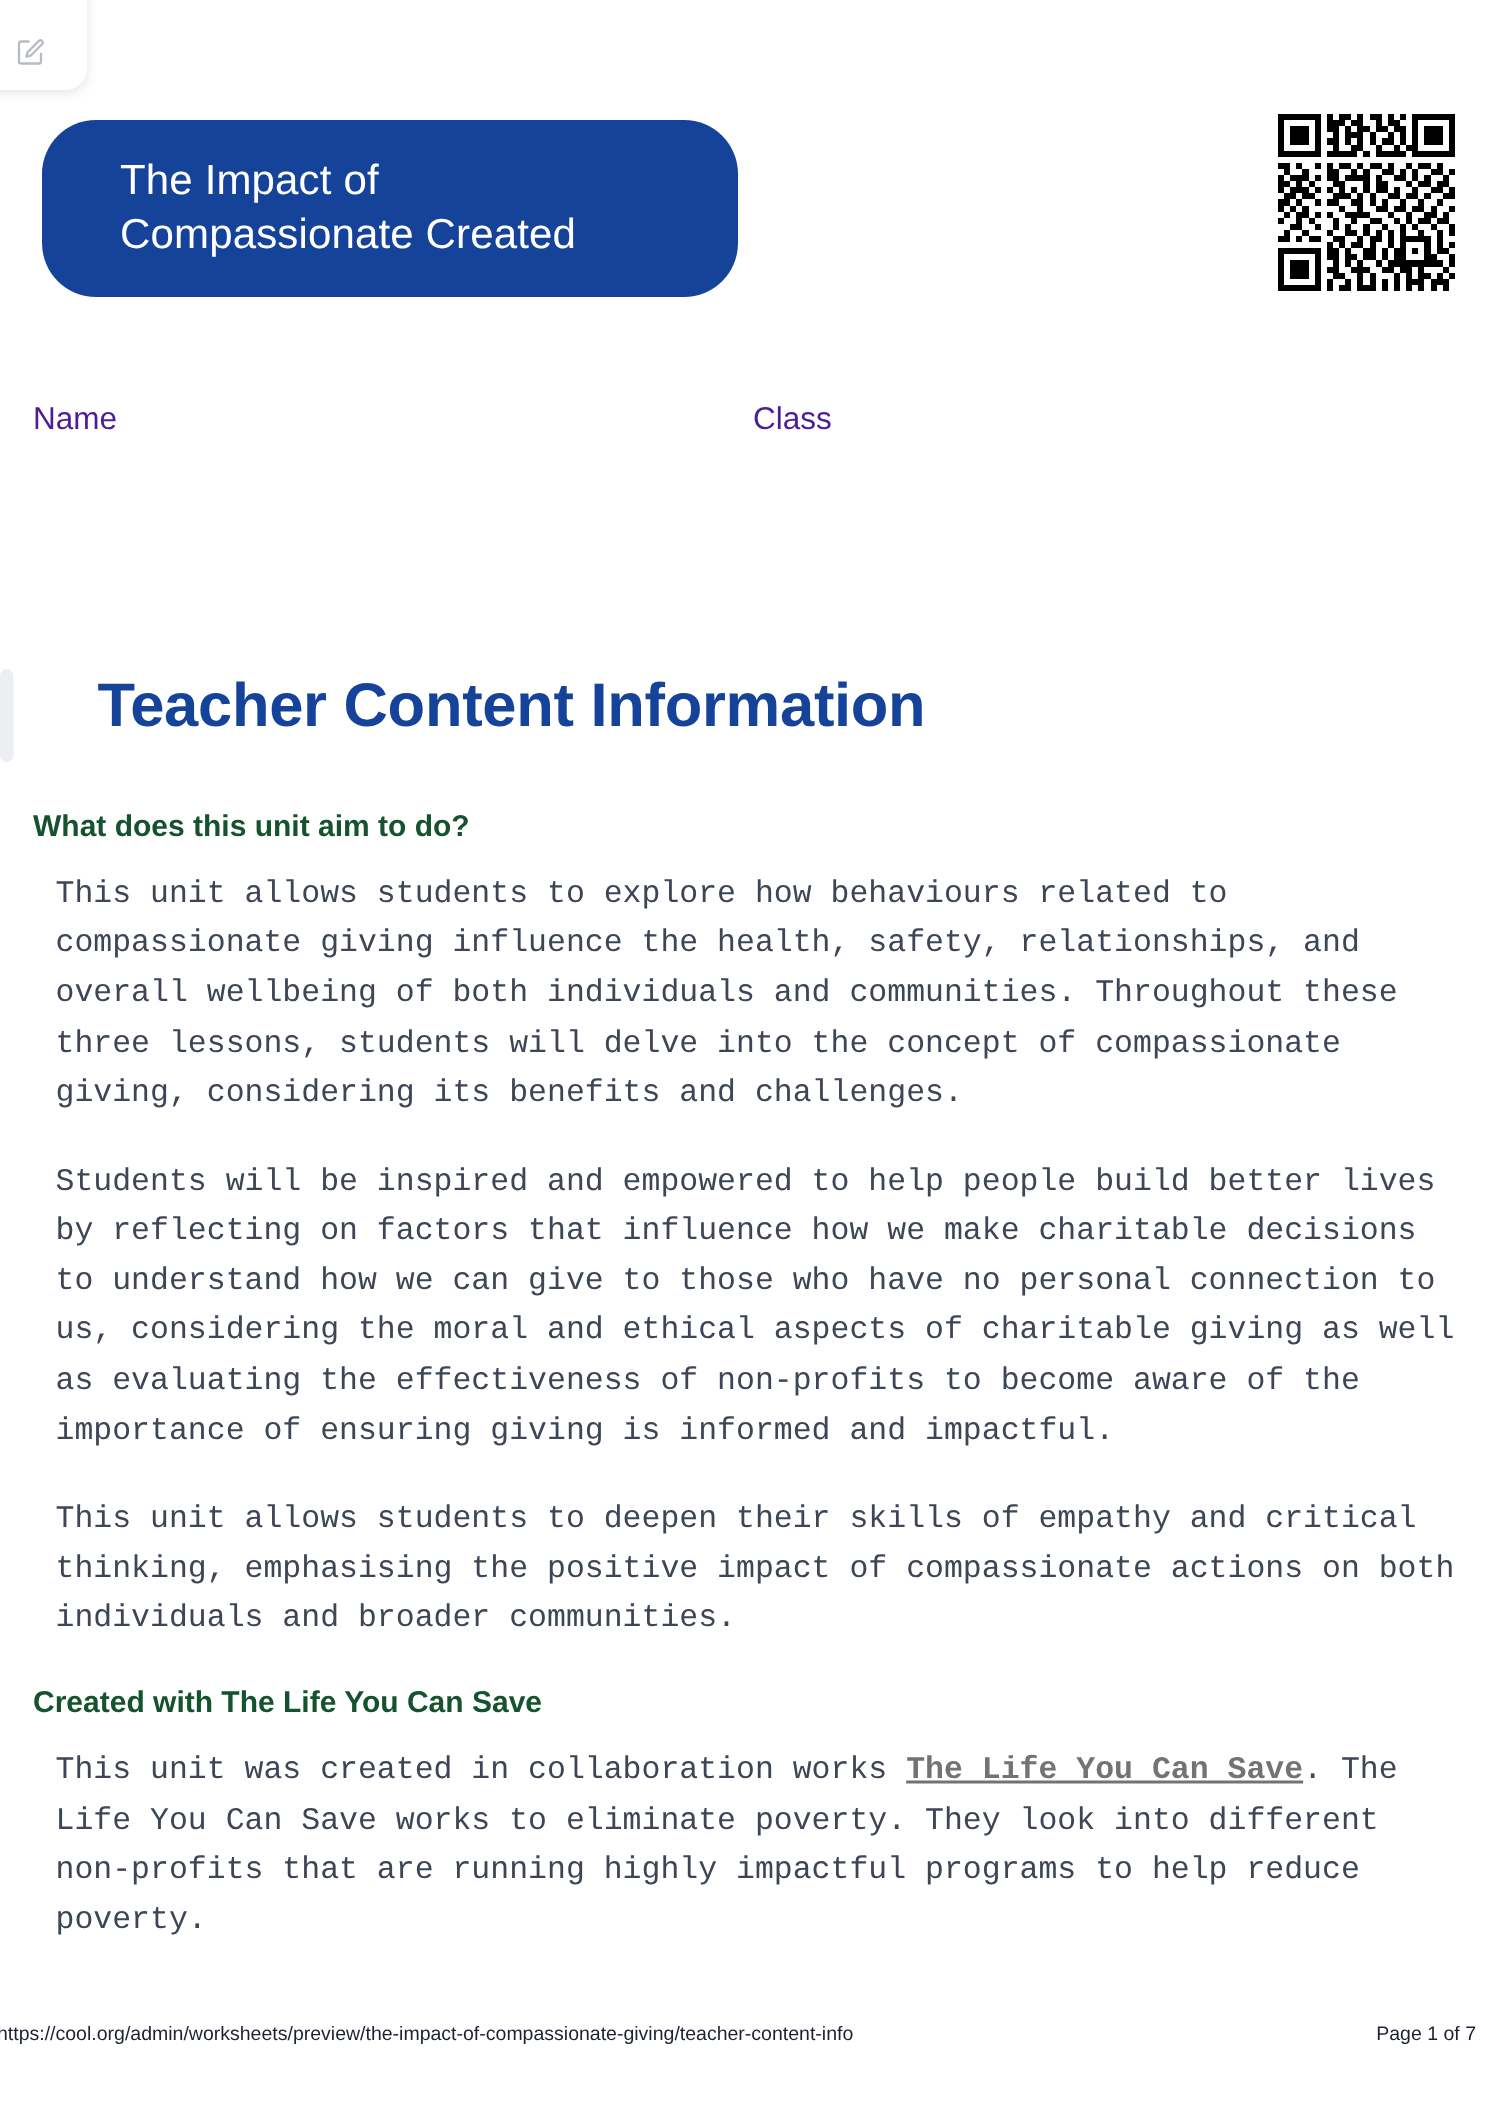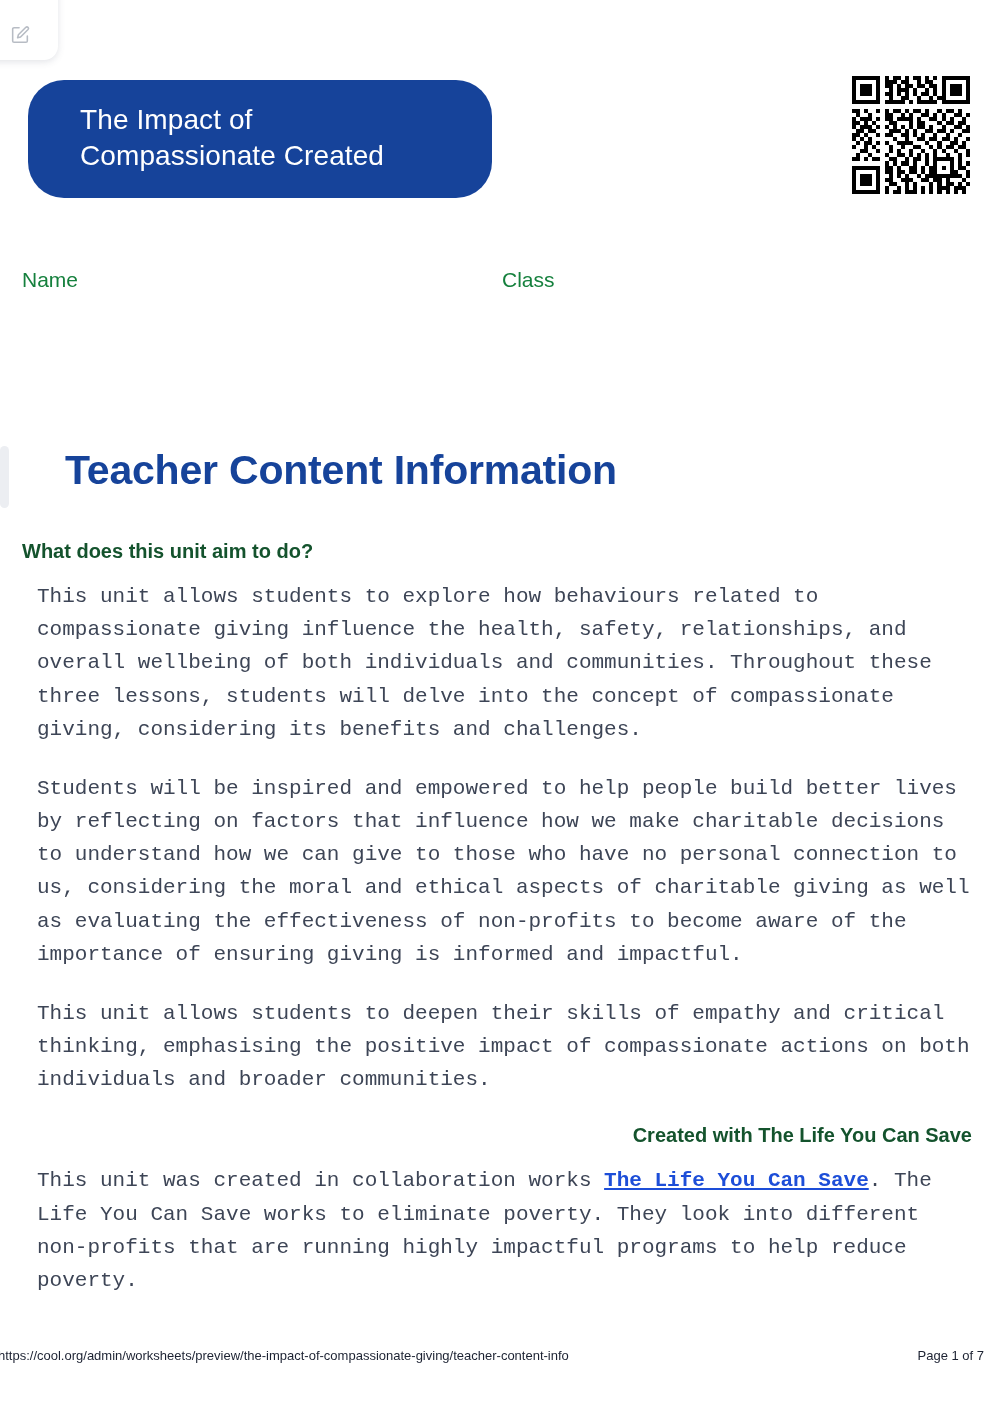--- a/index.html
+++ b/index.html
@@ -79,21 +79,21 @@
   .field-row {
     position: absolute;
     left: 22px;
     top: 268px;
     width: 940px;
     display: flex;
     z-index: 2;
   }
   .field-row .field-label {
     font-size: 21px;
-    color: #15803d;
+    color: #4c1d95;
     font-weight: 400;
   }
   .field-row .field-name  { width: 480px; }
 
   
   .heading-block {
     position: absolute;
     left: 0px;
     top: 446px;
     width: 980px;
@@ -128,31 +128,31 @@
     width: 950px;
     z-index: 2;
   }
   .sub-heading {
     font-size: 20px;
     font-weight: 700;
     color: #14532d;
     margin: 0 0 16px 0;
     line-height: 1.3;
   }
-  .sub-heading.spaced { margin-top: 21px; text-align: right; }
+  .sub-heading.spaced { margin-top: 21px; }
   .body-para {
     font-size: 21px;
     line-height: 1.58;
     color: #3d4556;
     margin: 0 0 26px 15px;
     font-family: Liberation Mono, monospace;
   }
   .body-para:last-child { margin-bottom: 0; }
   .inline-link {
-    color: #1d4ed8;
+    color: #737373;
     font-weight: 700;
     text-decoration: underline;
     text-underline-offset: 2px;
   }
 
   
   .footer {
     position: absolute;
     left: 0;
     top: 1348px;

